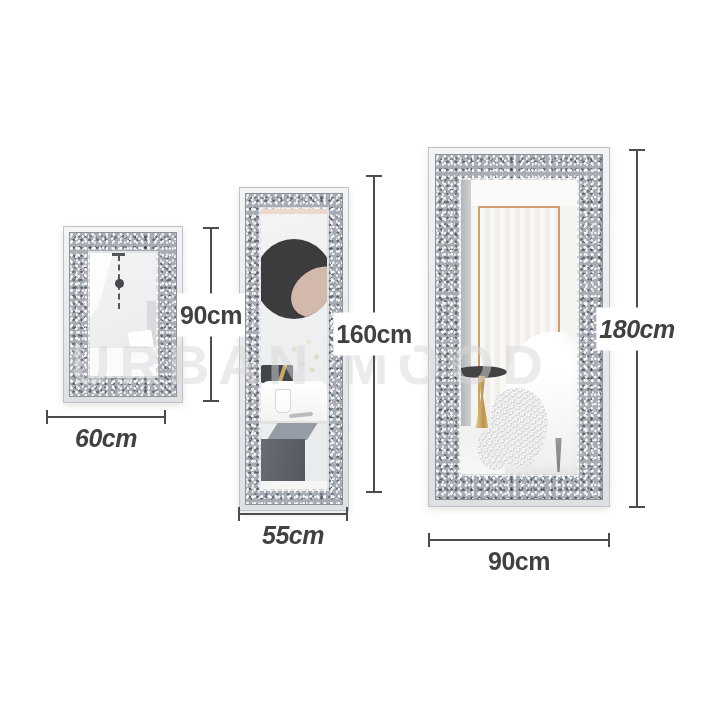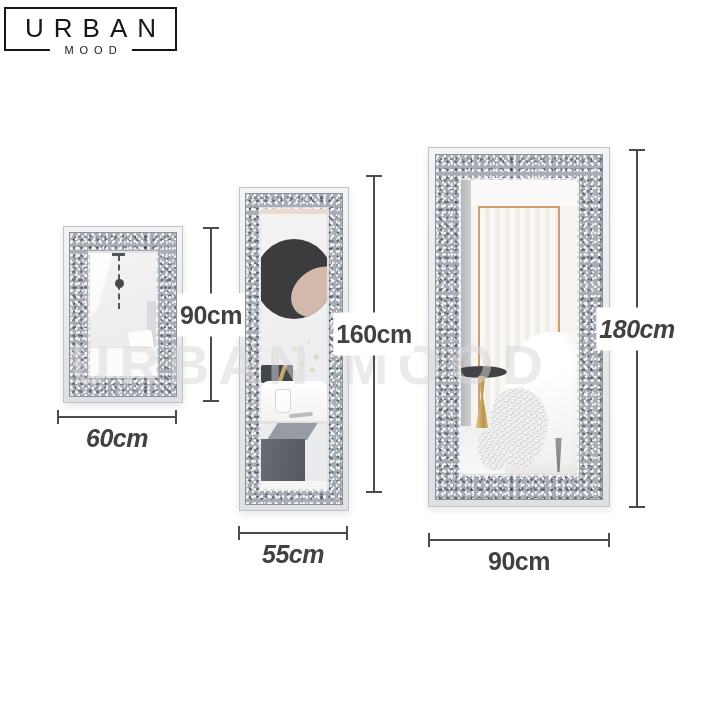--- a/index.html
+++ b/index.html
@@ -120,33 +120,29 @@
   .hdim::before,.hdim::after{content:"";position:absolute;top:-6px;width:2px;height:14px;background:#4c4c4c;}
   .hdim::before{left:0;} .hdim::after{right:0;}
   .dim-label{position:absolute;font-size:25px;font-weight:bold;color:#414141;letter-spacing:-0.5px;
              white-space:nowrap;z-index:9;}
   .vdim .dim-label{top:50%;left:1px;transform:translate(-50%,-50%);background:#ffffff;padding:7px 3px;}
   .hdim .dim-label{top:8px;left:50%;transform:translateX(-50%);}
 
   #vdim-90 {left:210px;top:227px;height:175px;}
   #vdim-160{left:373px;top:175px;height:318px;}
   #vdim-180{left:636px;top:149px;height:359px;font-style:italic;}
-  #hdim-60 {left:57px; top:416px;width:120px;font-style:italic;}
-  #hdim-55 {left:238px;top:532px;width:110px;font-style:italic;}
+  #hdim-60 {left:46px; top:416px;width:120px;font-style:italic;}
+  #hdim-55 {left:238px;top:513px;width:110px;font-style:italic;}
   #hdim-90 {left:428px;top:539px;width:182px;}
 </style>
 </head>
 <body>
 
 <div id="canvas">
 
-  <div class="logo">
-    <span class="logo-urban">URBAN</span>
-    <span class="logo-mood">MOOD</span>
-  </div>
 
   <div class="watermark">URBAN MOOD</div>
 
   <div class="mirror small">
     <div class="bevel"></div>
     <div class="band"></div>
     <div class="glass">
       <div class="s-light"></div>
       <div class="s-panel"></div>
       <div class="s-clock-bar"></div>

